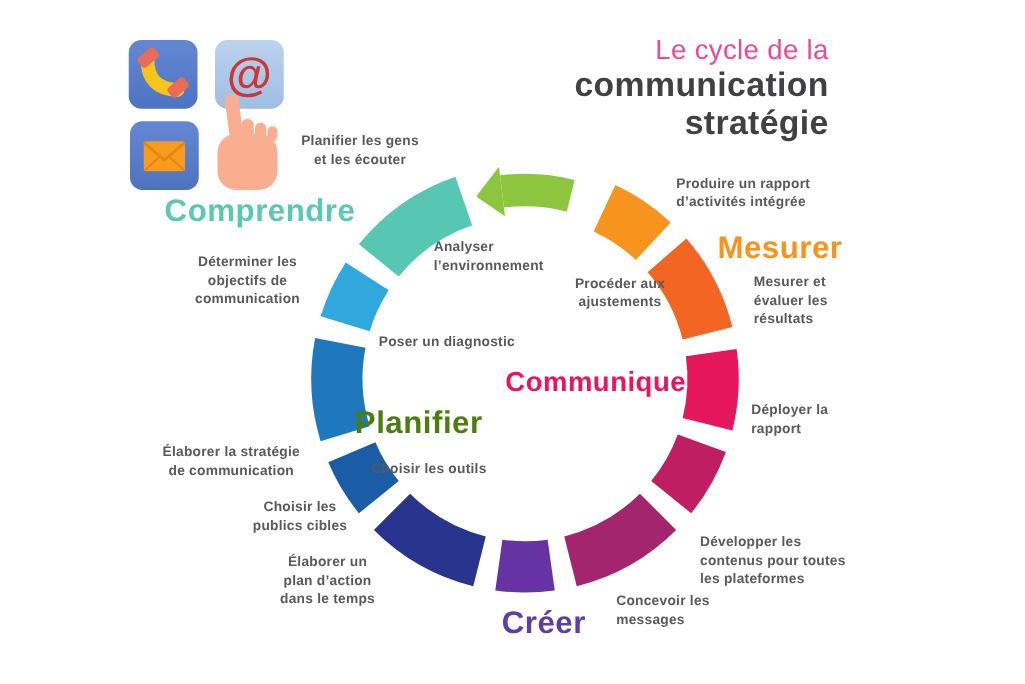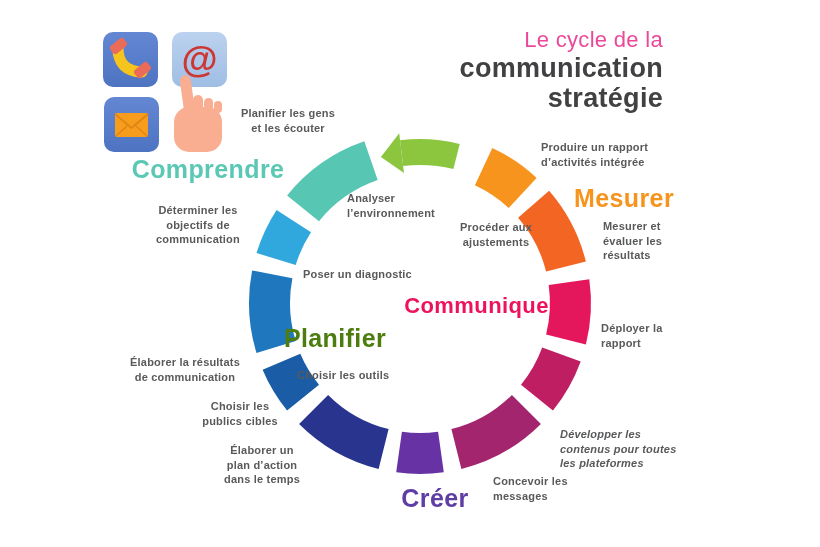--- a/index.html
+++ b/index.html
@@ -86,31 +86,31 @@
   <div class="phase" style="left: 624px; top: 184px; color: rgb(247, 148, 30);">Mesurer</div>
 
   <div class="step c" style="left:288px;top:106px;">Planifier les gens
 et les écouter</div>
   <div class="step" style="left:347px;top:191px;">Analyser
 l’environnement</div>
   <div class="step" style="left:303px;top:236px;margin-top:31px;">Poser un diagnostic</div>
   <div class="step c" style="left:198px;top:203px;">Déterminer les
 objectifs de
 communication</div>
-  <div class="step c" style="left:185px;top:355px;">Élaborer la résultats
+  <div class="step c" style="left:185px;top:355px;">Élaborer la stratégie
 de communication</div>
   <div class="step c" style="left:221px;top:399px;margin-left:19px;">Choisir les
 publics cibles</div>
   <div class="step c" style="left:262px;top:443px;">Élaborer un
 plan d’action
 dans le temps</div>
   <div class="step" style="left:297px;top:368px;">Choisir les outils</div>
   <div class="step" style="left:493px;top:474px;">Concevoir les
 messages</div>
-  <div class="step" style="left:560px;top:427px;font-style:italic;">Développer les
+  <div class="step" style="left:560px;top:427px;">Développer les
 contenus pour toutes
 les plateformes</div>
   <div class="step" style="left:601px;top:321px;">Déployer la
 rapport</div>
   <div class="step" style="left:603px;top:219px;">Mesurer et
 évaluer les
 résultats</div>
   <div class="step c" style="left:496px;top:220px;">Procéder aux
 ajustements</div>
   <div class="step" style="left:541px;top:140px;">Produire un rapport

